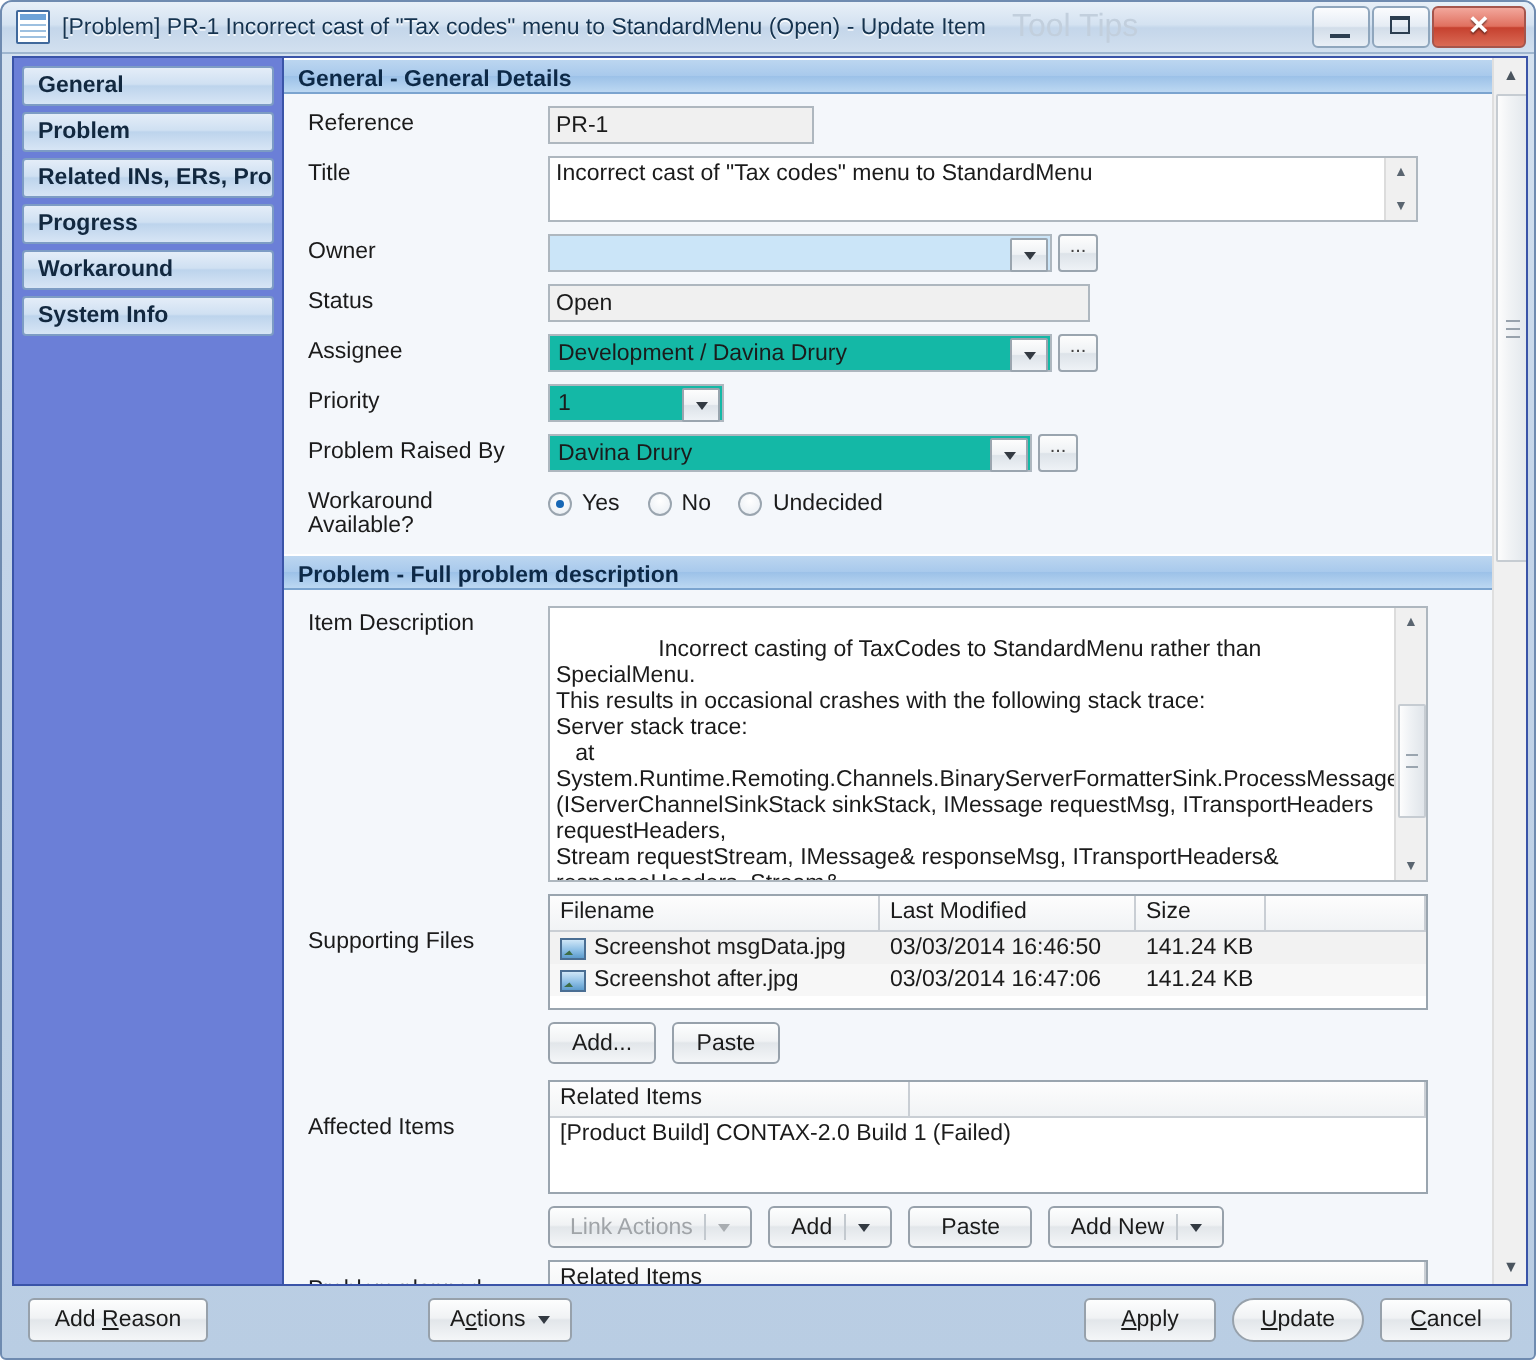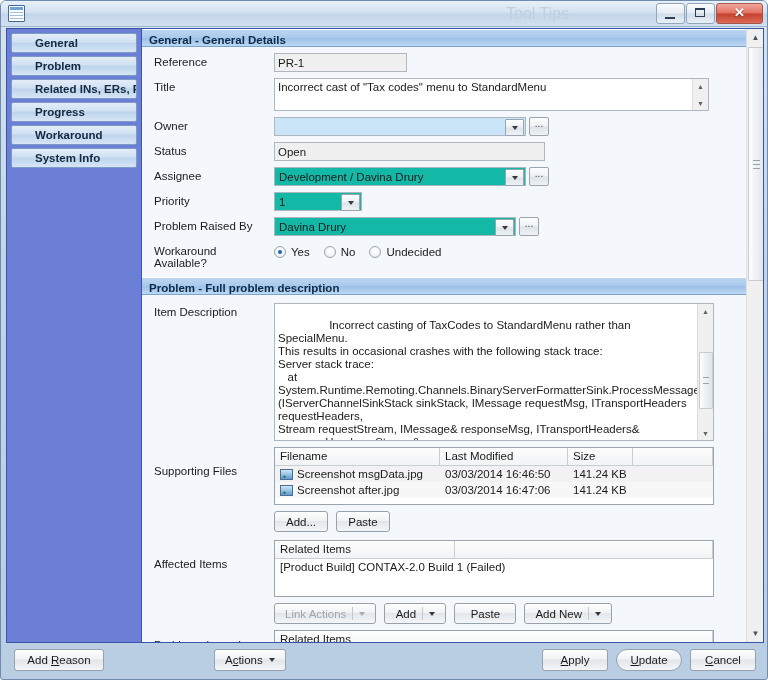--- a/index.html
+++ b/index.html
@@ -138,21 +138,21 @@
     gap: 3px;
   }
   .nav-item {
     height: 20px;
     box-sizing: border-box;
     background: linear-gradient(to bottom, #e4edf8 0%, #cfe0f2 45%, #bdd4ec 50%, #d7e5f5 100%);
     border: 1px solid #7d9cc4;
     border-radius: 2px;
     display: flex;
     align-items: center;
-    padding: 0 23px;
+    padding: 0 7px;
     font-size: 11.5px;
     font-weight: bold;
     color: #12283f;
     white-space: nowrap;
     overflow: hidden;
     cursor: default;
   }
 
   
   .content-wrap {
@@ -450,20 +450,21 @@
   .grp-right { display: flex; gap: 8px; align-items: center; }
   u { text-decoration: underline; }
 </style>
 </head>
 <body>
 
 <div class="window">
 
   <div class="titlebar">
     <div class="app-icon"></div>
+    <div class="title-text">[Problem] PR-1 Incorrect cast of "Tax codes" menu to StandardMenu (Open) - Update Item</div>
     <div class="ghost-title">Tool Tips</div>
     <div class="win-buttons">
       <div class="win-btn">
         <span class="glyph-min"></span>
       </div>
       <div class="win-btn">
         <span class="glyph-max"></span>
       </div>
       <div class="win-btn close">
         <span class="glyph-close">✕</span>

